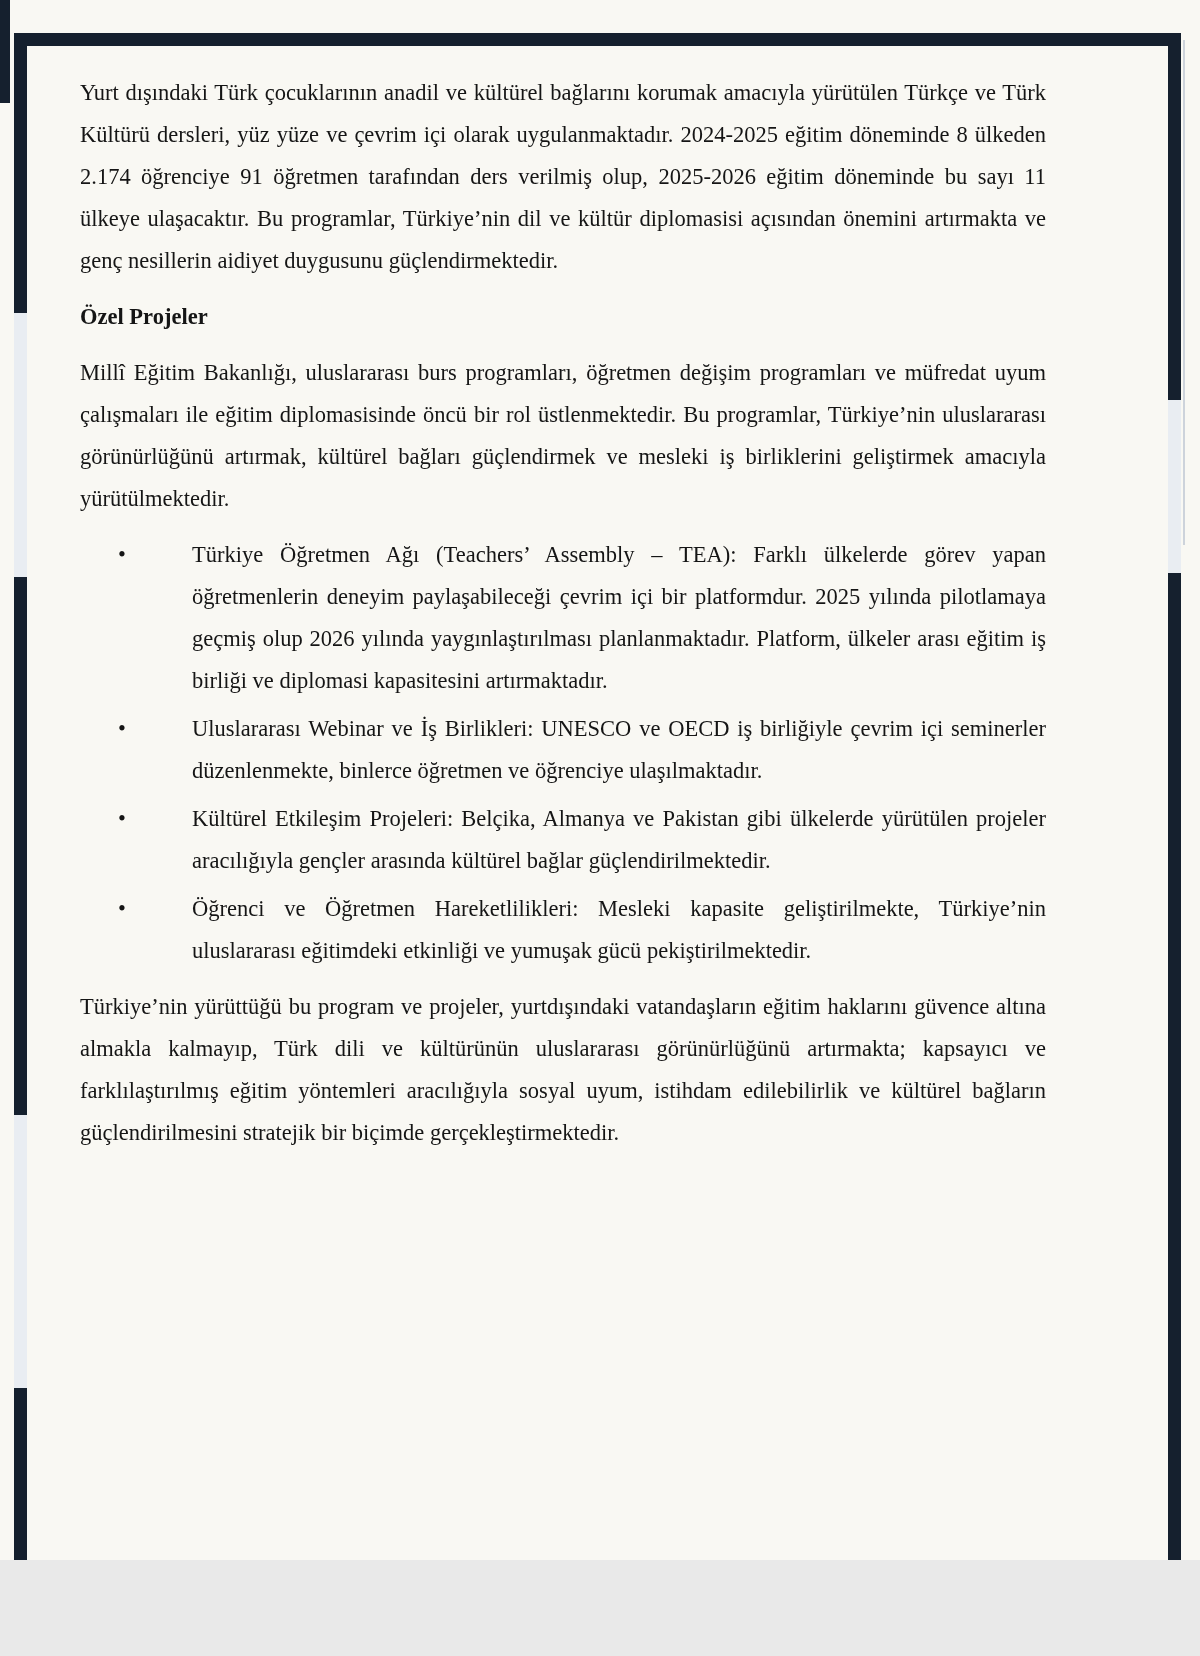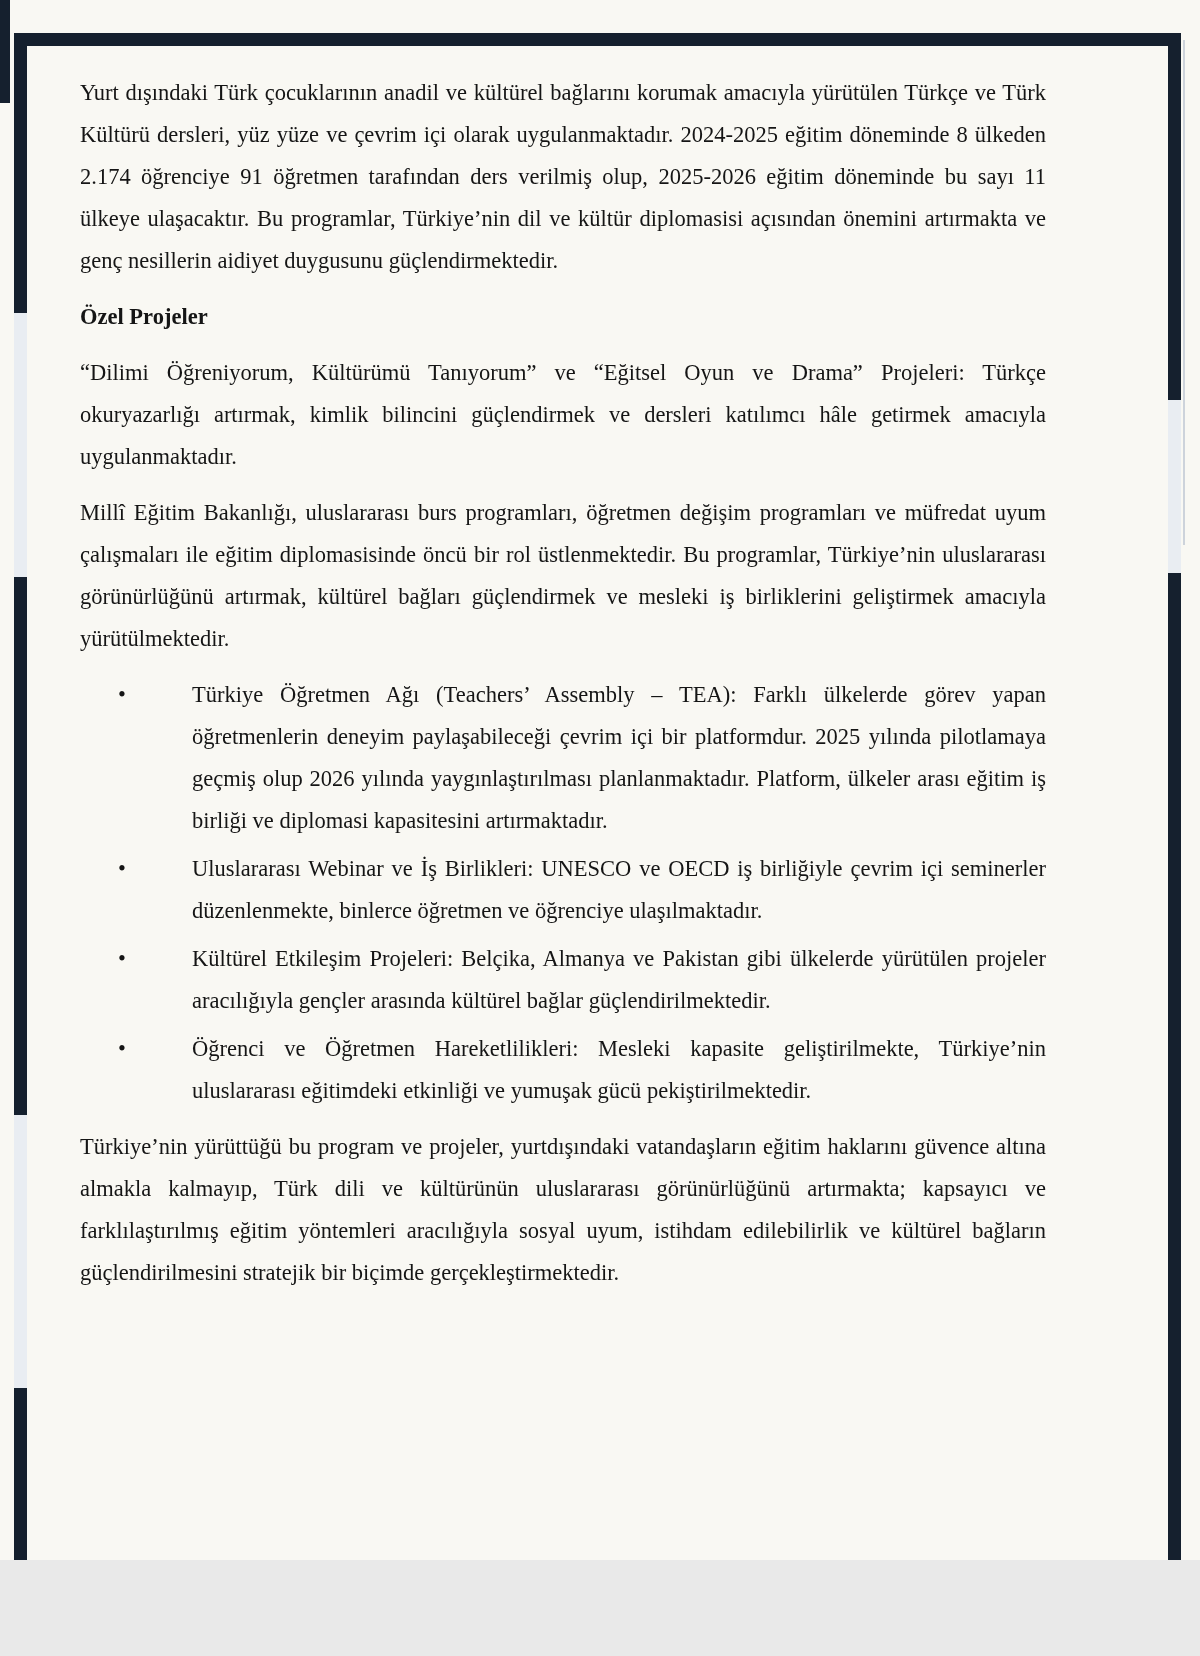--- a/index.html
+++ b/index.html
@@ -97,21 +97,20 @@
   <div class="edge-line-right"></div>
 
   <div class="content">
 
     <p>Yurt dışındaki Türk çocuklarının anadil ve kültürel bağlarını korumak amacıyla yürütülen Türkçe ve Türk Kültürü dersleri, yüz yüze ve çevrim içi olarak uygulanmaktadır. 2024-2025 eğitim döneminde 8 ülkeden 2.174 öğrenciye 91 öğretmen tarafından ders verilmiş olup, 2025-2026 eğitim döneminde bu sayı 11 ülkeye ulaşacaktır. Bu programlar, Türkiye’nin dil ve kültür diplomasisi açısından önemini artırmakta ve genç nesillerin aidiyet duygusunu güçlendirmektedir.</p>
 
     <h2>Özel Projeler</h2>
 
 
 
-    <p>“Dilimi Öğreniyorum, Kültürümü Tanıyorum” ve “Eğitsel Oyun ve Drama” Projeleri: Türkçe okuryazarlığı artırmak, kimlik bilincini güçlendirmek ve dersleri katılımcı hâle getirmek amacıyla uygulanmaktadır.</p>
 
 
     <p>Millî Eğitim Bakanlığı, uluslararası burs programları, öğretmen değişim programları ve müfredat uyum çalışmaları ile eğitim diplomasisinde öncü bir rol üstlenmektedir. Bu programlar, Türkiye’nin uluslararası görünürlüğünü artırmak, kültürel bağları güçlendirmek ve mesleki iş birliklerini geliştirmek amacıyla yürütülmektedir.</p>
 
     <ul class="bullets">
       <li>
         <span class="bullet-marker">•</span>
         <span class="bullet-text">Türkiye Öğretmen Ağı (Teachers’ Assembly – TEA): Farklı ülkelerde görev yapan öğretmenlerin deneyim paylaşabileceği çevrim içi bir platformdur. 2025 yılında pilotlamaya geçmiş olup 2026 yılında yaygınlaştırılması planlanmaktadır. Platform, ülkeler arası eğitim iş birliği ve diplomasi kapasitesini artırmaktadır.</span>
       </li>
       <li>

